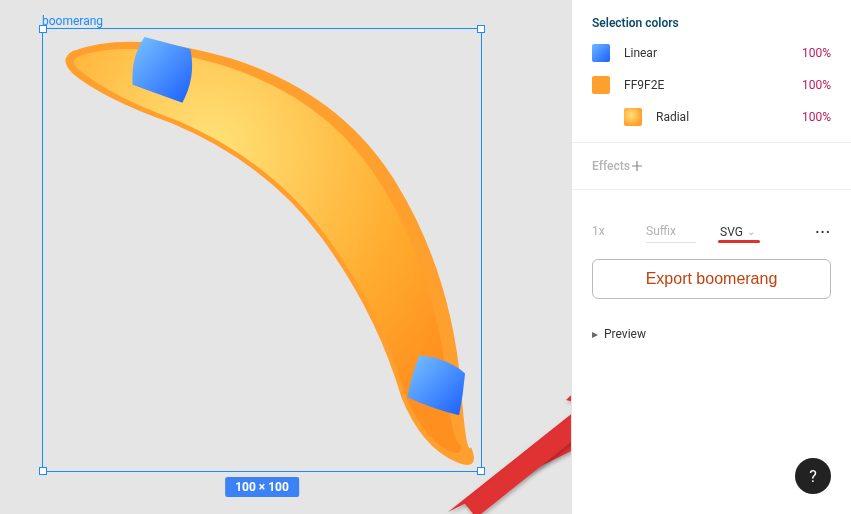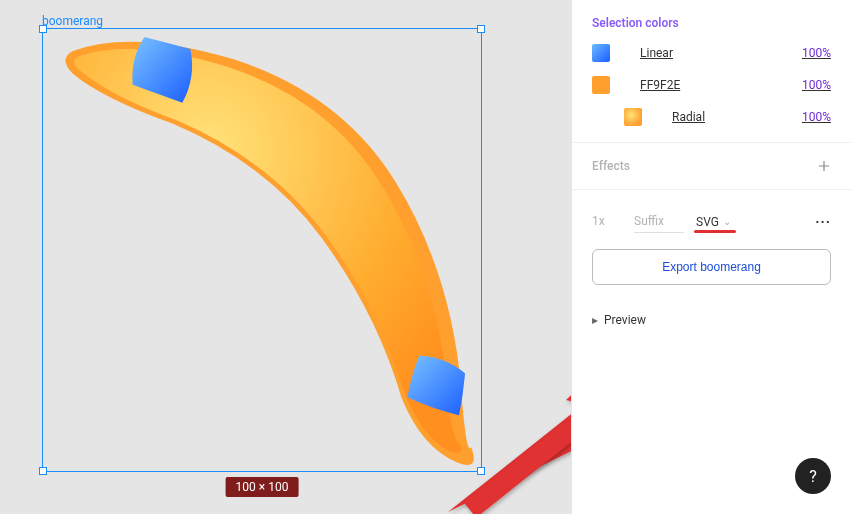--- a/index.html
+++ b/index.html
@@ -47,25 +47,26 @@
     }
     .h-tl { top: -4px; left: -4px; }
     .h-tr { top: -4px; right: -4px; }
     .h-bl { bottom: -4px; left: -4px; }
     .h-br { bottom: -4px; right: -4px; }
     .dimensions-badge {
       position: absolute;
       bottom: -26px;
       left: 50%;
       transform: translateX(-50%);
-      background: #7f1d1d;
+      background: #3b82f6;
       color: #fff;
       font-size: 12px;
       padding: 3px 10px;
       border-radius: 2px;
+      font-weight: bold;
     }
     .boomerang-svg {
       position: absolute;
       top: 0;
       left: 0;
       width: 100%;
       height: 100%;
     }
     .arrow-overlay {
       position: absolute;
@@ -86,31 +87,30 @@
       padding: 0;
       position: relative;
     }
     .section {
       padding: 16px 20px;
       border-bottom: 1px solid #eee;
     }
     .section-title {
       font-size: 12px;
       font-weight: 600;
-      color: #8b5cf6;
+      color: #0c4a6e;
       margin-bottom: 14px;
     }
     .section-title.muted {
       color: #b3b3b3;
       font-weight: 500;
     }
     .section-header {
       display: flex;
       align-items: center;
-      justify-content: space-between;
       margin-bottom: 0;
     }
     .section-header .section-title {
       margin-bottom: 0;
     }
     .icons-right {
       display: flex;
       gap: 14px;
       align-items: center;
     }
@@ -119,23 +119,22 @@
       height: 14px;
       display: flex;
       align-items: center;
       justify-content: center;
       color: #666;
       cursor: pointer;
     }
     .color-row {
       display: flex;
       align-items: center;
-      gap: 30px;
+      gap: 14px;
       margin-bottom: 14px;
-      text-decoration: underline;
     }
     .color-row:last-child {
       margin-bottom: 0;
       padding-left: 32px;
     }
     .swatch {
       width: 18px;
       height: 18px;
       border-radius: 2px;
       flex-shrink: 0;
@@ -148,28 +147,28 @@
     }
     .swatch-radial {
       background: radial-gradient(circle at 40% 40%, #ffe37a 0%, #ff9f2e 70%);
     }
     .color-name {
       flex: 1;
       color: #333;
       font-size: 12px;
     }
     .color-opacity {
-      color: #6d28d9;
+      color: #be185d;
       font-size: 12px;
     }
     .export-row {
       display: flex;
       align-items: center;
-      gap: 12px;
-      margin-top: 4px;
+      gap: 24px;
+      margin-top: 14px;
     }
     .export-field {
       font-size: 12px;
       color: #b3b3b3;
       border: none;
       border-bottom: 1px solid transparent;
       padding: 4px 0;
     }
     .export-scale {
       width: 30px;
@@ -206,22 +205,22 @@
       letter-spacing: 1px;
       margin-left: auto;
     }
     .export-button {
       margin-top: 16px;
       width: 100%;
       padding: 10px;
       background: #fff;
       border: 1px solid #bbb;
       border-radius: 6px;
-      font-size: 12px;
-      color: #1d4ed8;
+      font-size: 16px;
+      color: #c2410c;
       cursor: pointer;
       text-align: center;
     }
     .preview-row {
       display: flex;
       align-items: center;
       gap: 6px;
       font-size: 12px;
       color: #333;
     }

